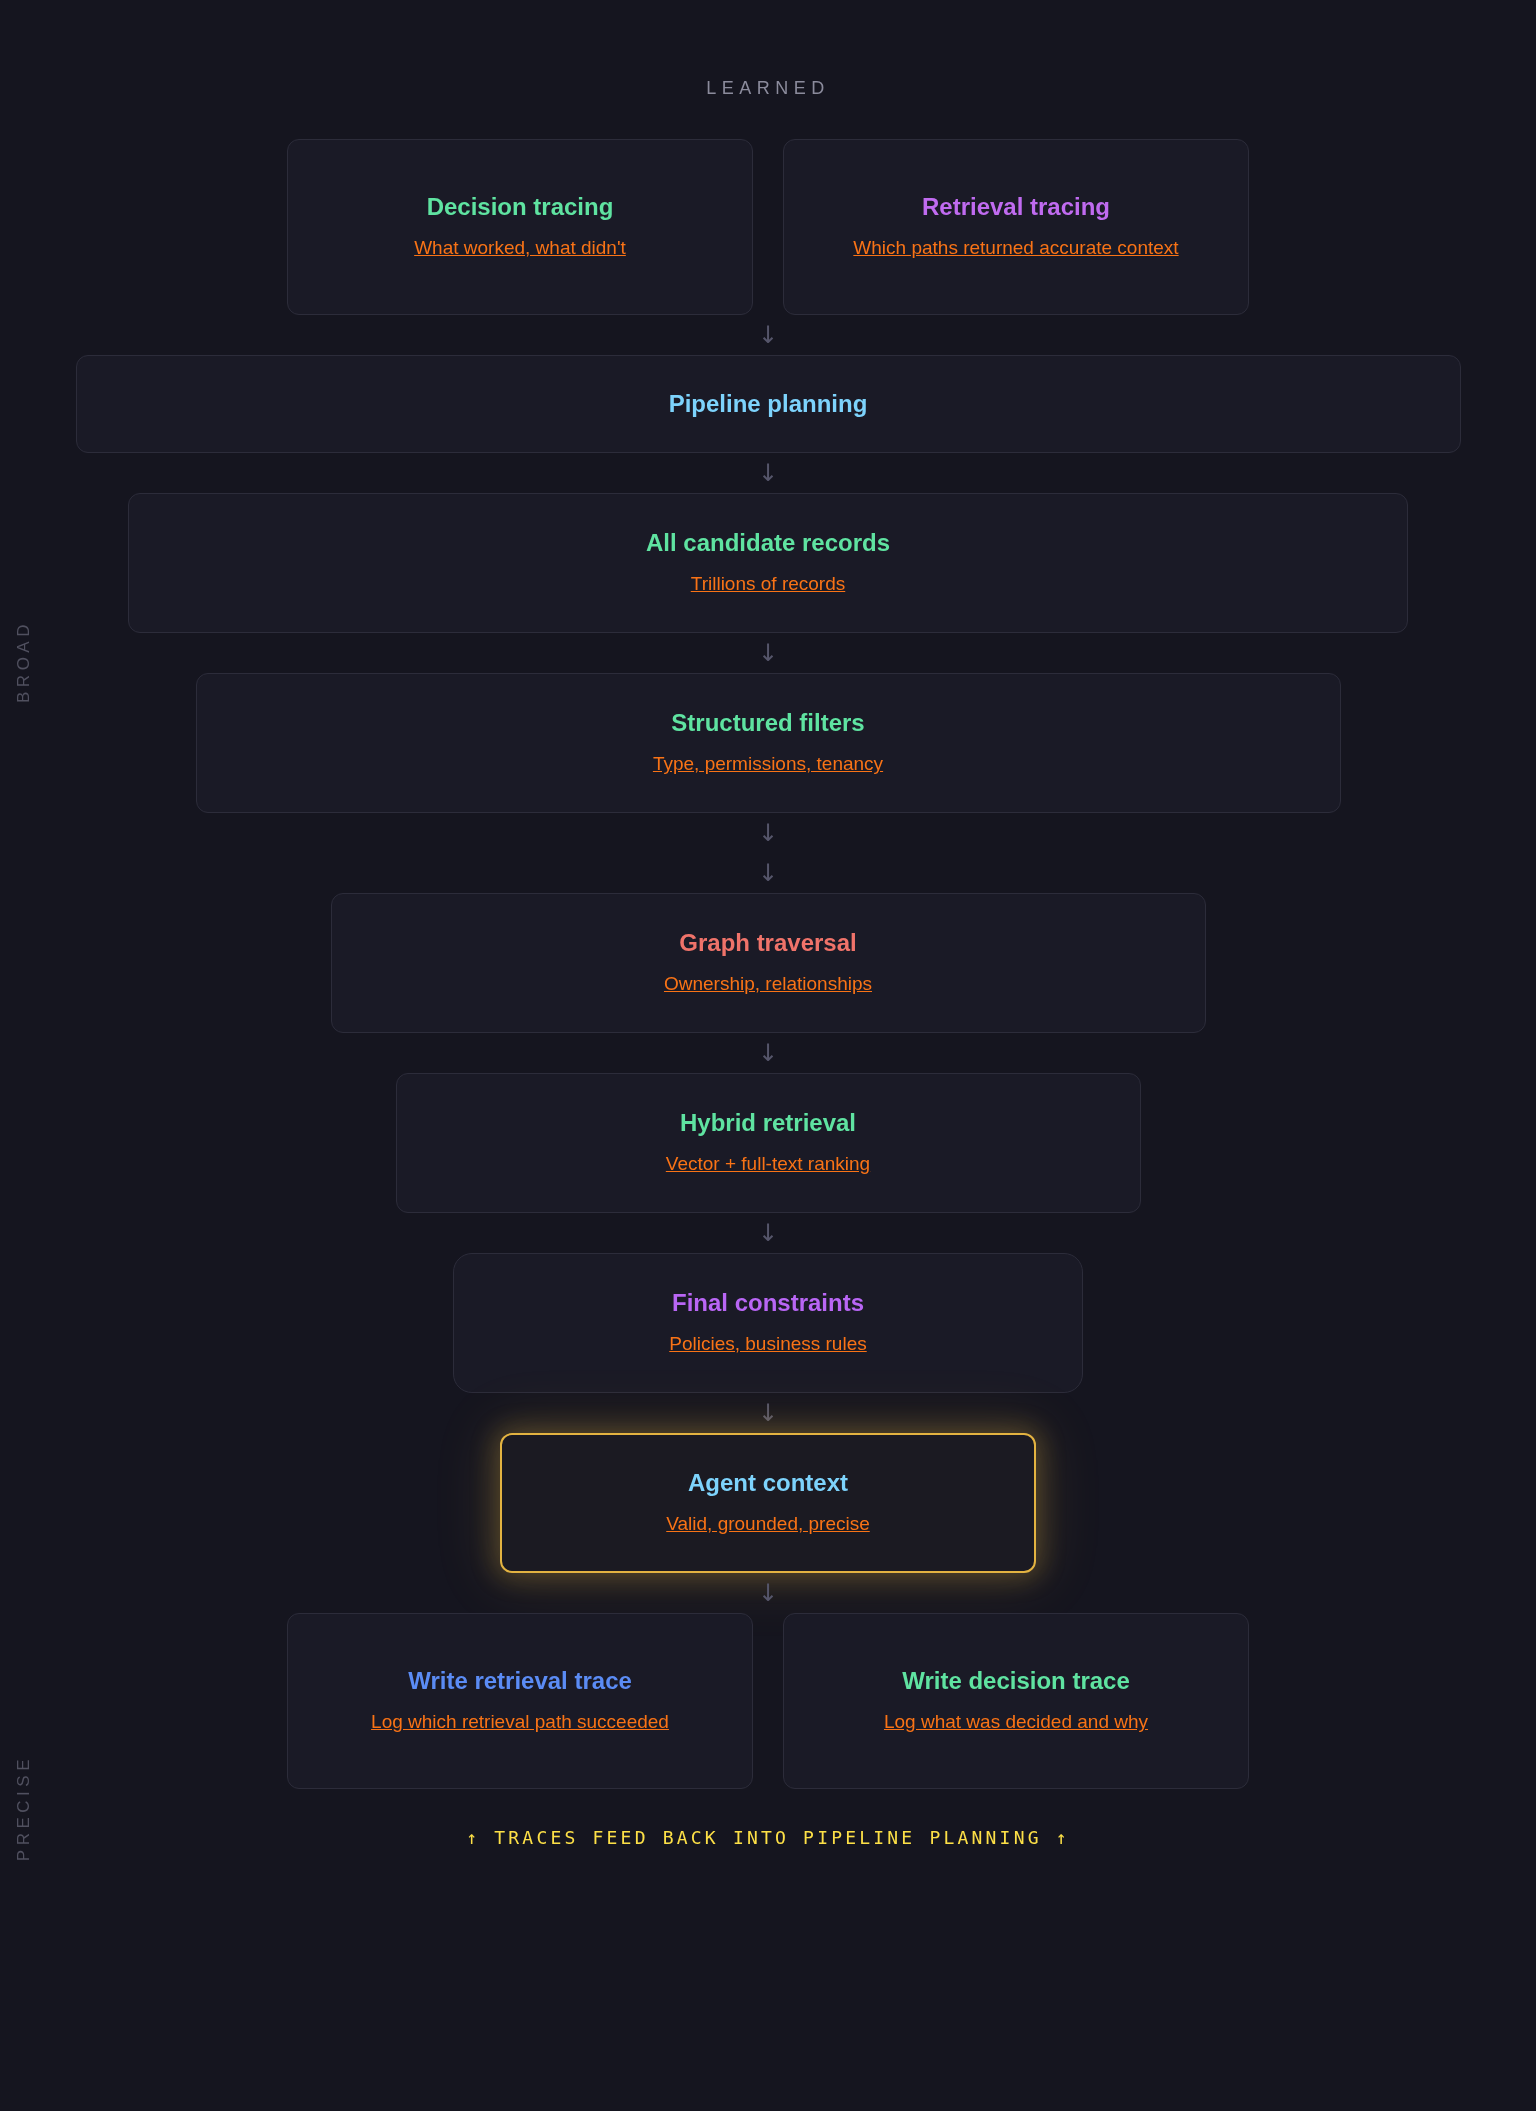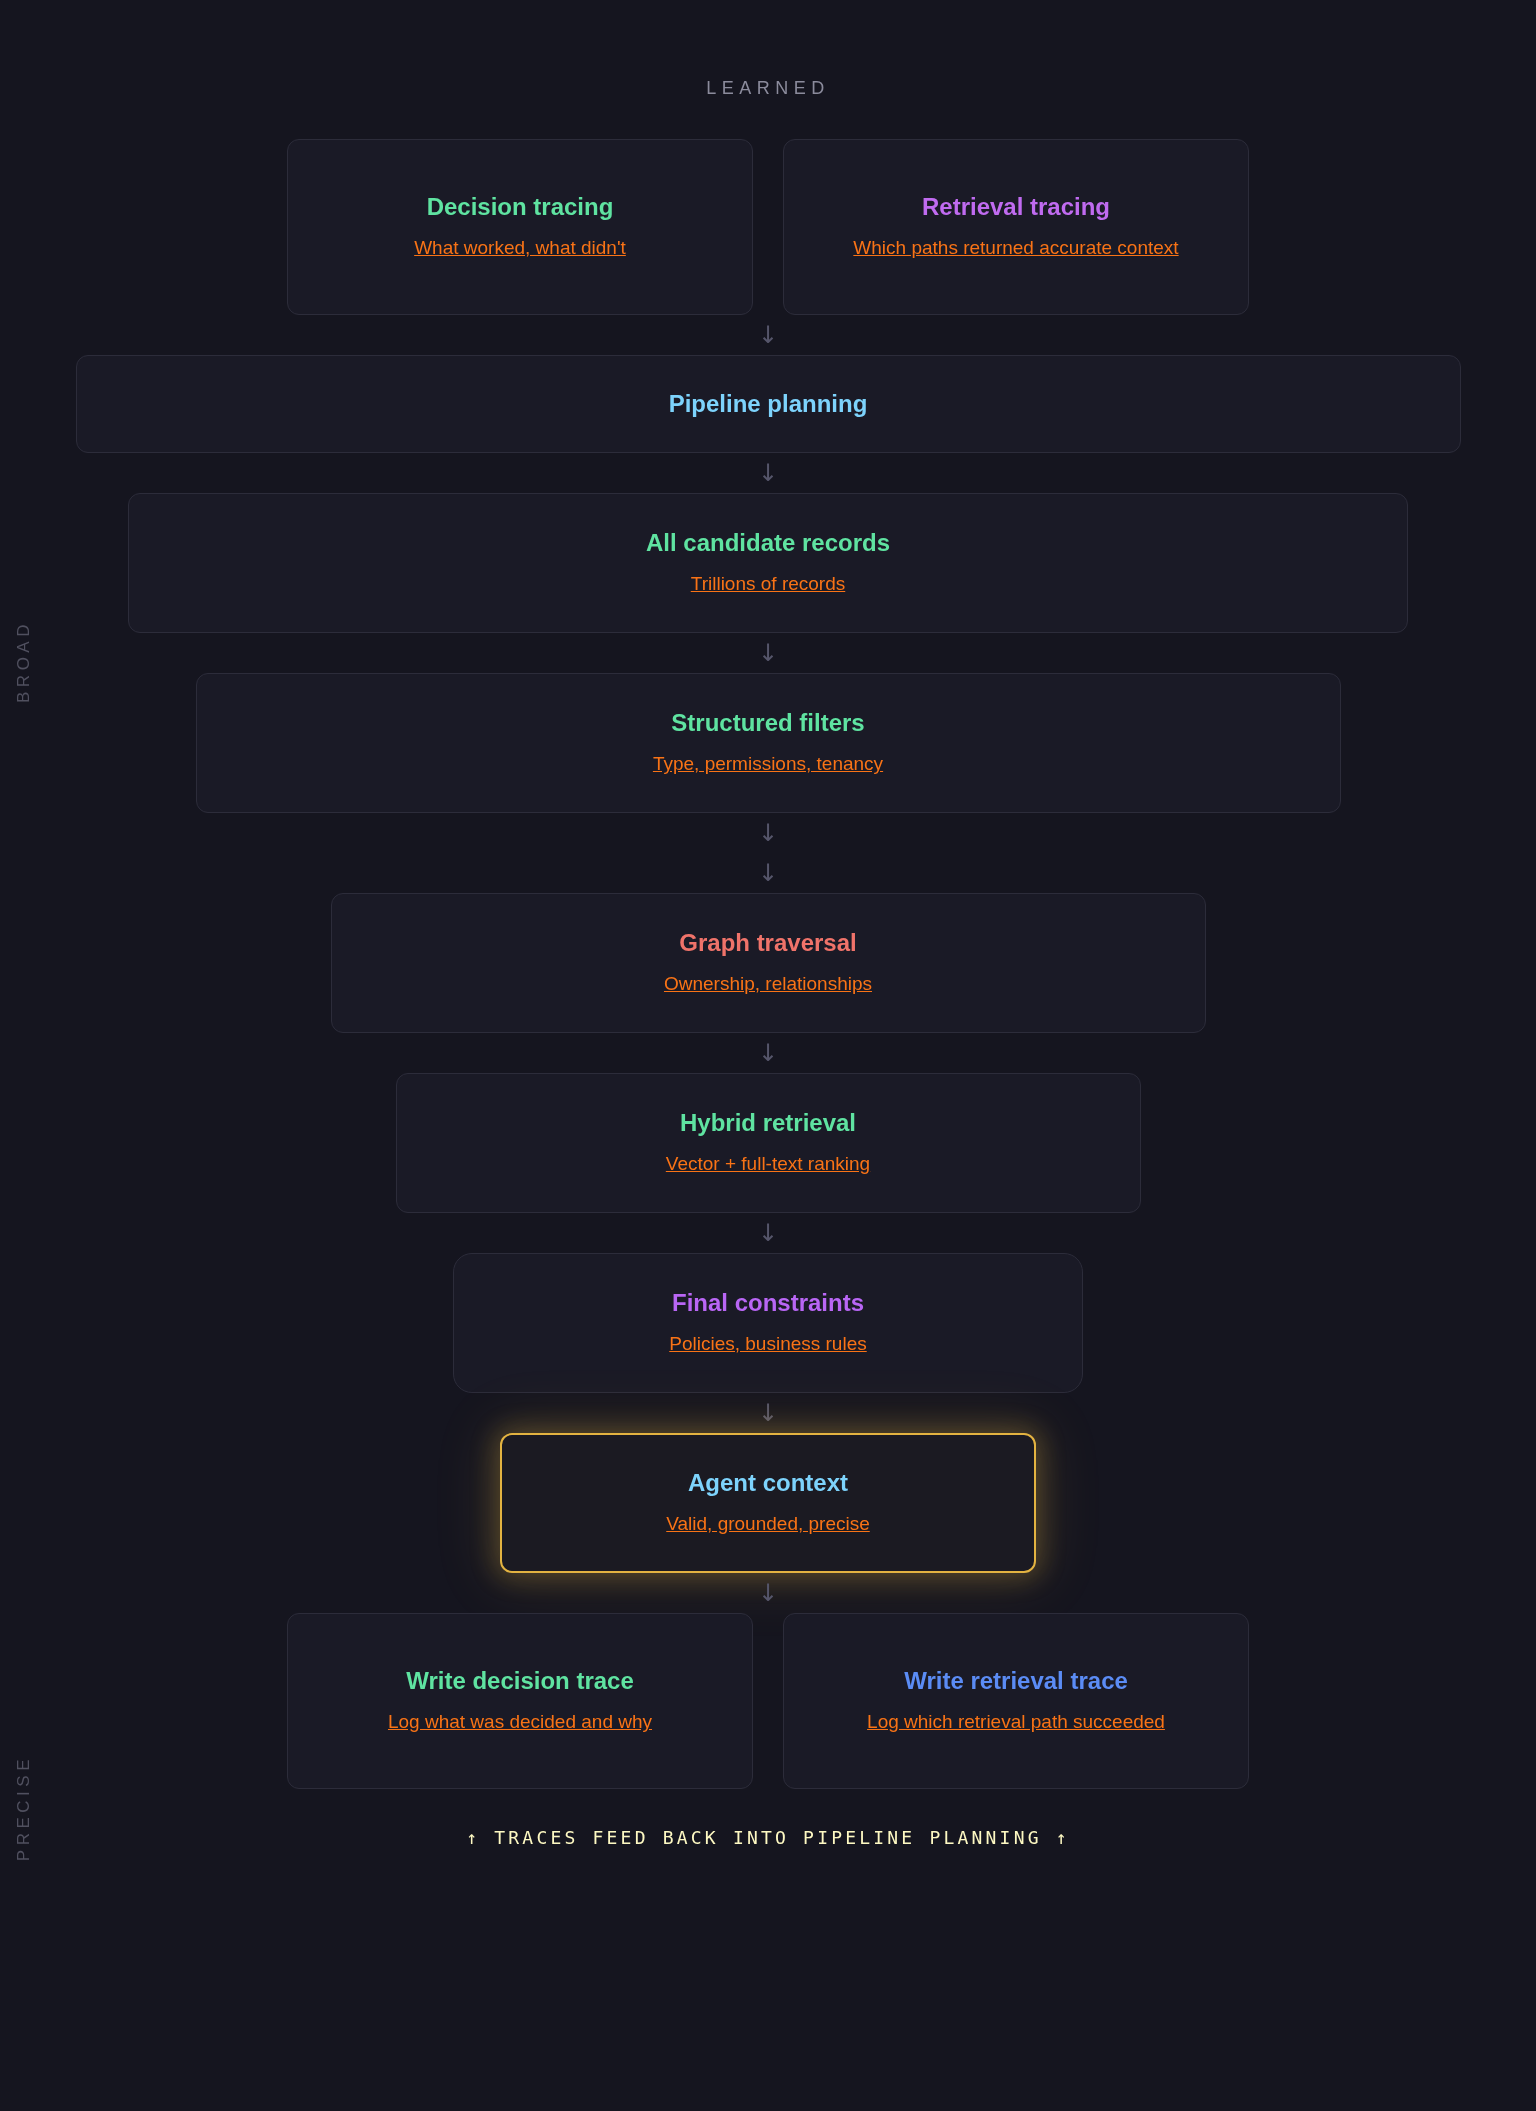--- a/index.html
+++ b/index.html
@@ -131,21 +131,21 @@
     font-family: "DejaVu Sans", sans-serif;
   }
 
   
   .footer-note {
     margin-top: 38px;
     margin-bottom: 60px;
     font-family: "DejaVu Sans Mono", monospace;
     font-size: 18px;
     letter-spacing: 3.2px;
-    color: #fef9c3;
+    color: #fde047;
     text-transform: uppercase;
     white-space: nowrap;
   }
 
   
   .c-green  { color: #5fe3a1; }
   .c-purple { color: #c06bf0; }
   .c-amber  { color: #7dd3fc; }
   .c-blue   { color: #5b8cf5; }
   .c-red    { color: #f0736a; }
@@ -223,25 +223,25 @@
 
     <div class="card stage-card w-7 highlight">
       <div class="ttl c-amber">Agent context</div>
       <div class="sub">Valid, grounded, precise</div>
     </div>
 
     <div class="arrow">↓</div>
 
     <div class="pair-row">
       <div class="card pair-card">
+        <div class="ttl c-blue">Write retrieval trace</div>
+        <div class="sub">Log which retrieval path succeeded</div>
+      </div>
+      <div class="card pair-card">
         <div class="ttl c-green">Write decision trace</div>
         <div class="sub">Log what was decided and why</div>
       </div>
-      <div class="card pair-card">
-        <div class="ttl c-blue">Write retrieval trace</div>
-        <div class="sub">Log which retrieval path succeeded</div>
-      </div>
     </div>
 
     <div class="footer-note">↑ TRACES FEED BACK INTO PIPELINE PLANNING ↑</div>
 
   </div>
 </div>
 
 </body></html>

